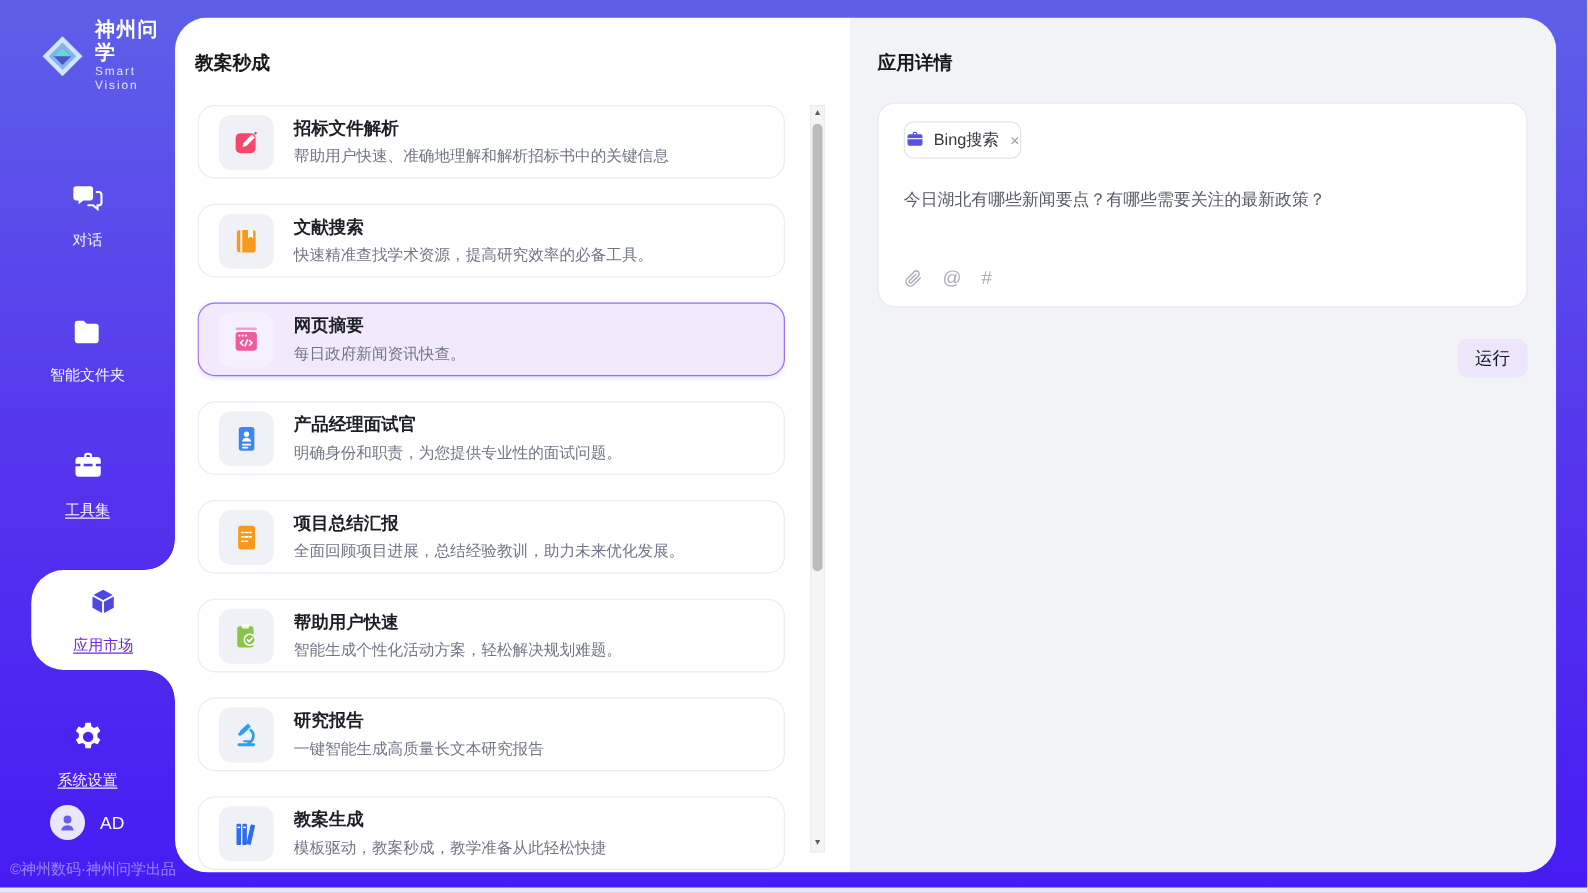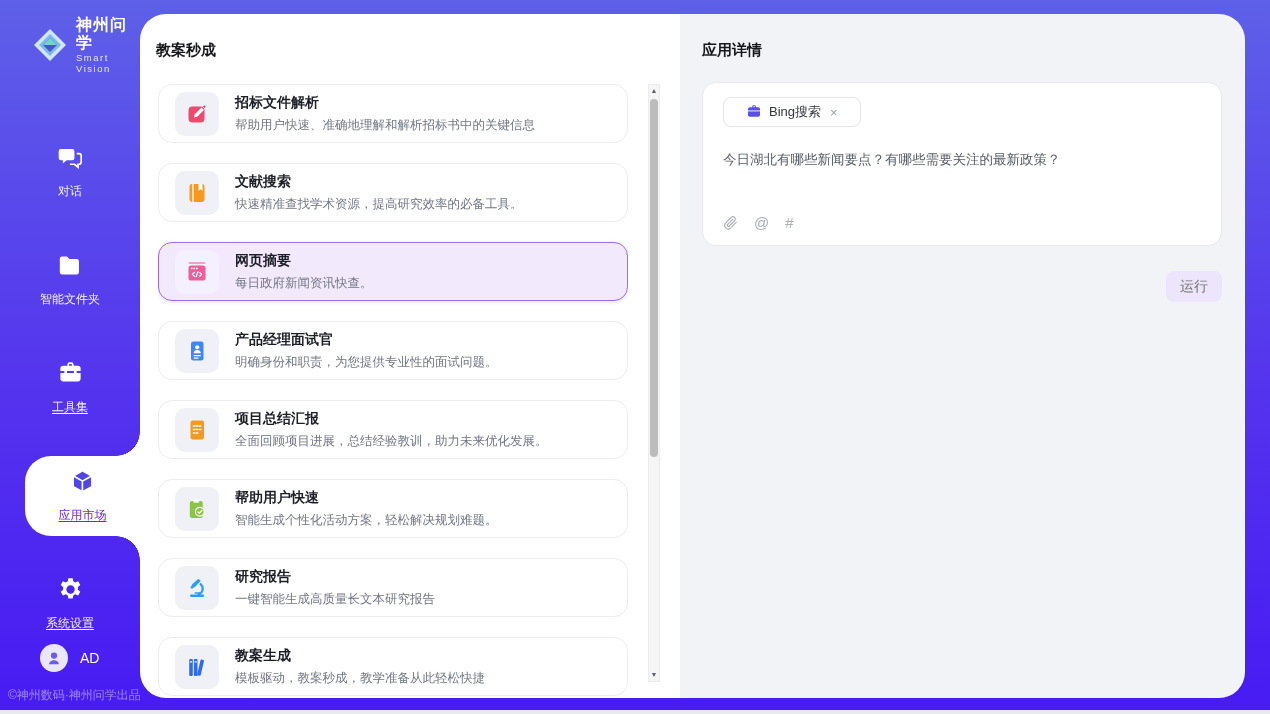--- a/index.html
+++ b/index.html
@@ -56,28 +56,28 @@
   .vs-up { top:0; } .vs-down { bottom:0; }
   .vs-thumb { position:absolute; left:1px; width:8px; top:14px; height:60%; background:#bcbcbc;
               border-radius:4px; cursor:pointer; }
 
   .detail-panel { position:relative; flex:1; background:#f2f3f6; }
   .detail-panel .panel-title { position:absolute; left:22px; top:27px; }
   .detail-card { position:absolute; left:22px; top:68px; right:23px; height:164px; background:#fff;
                  border:1px solid #e8e8ee; border-radius:14px; padding:14px 20px 12px 20px;
                  display:flex; flex-direction:column; }
   .chip { display:inline-flex; align-items:center; gap:7px; align-self:flex-start; height:30px;
-          padding:0 22px; border:1px solid #e3e4e8; border-radius:8px; background:#fff; cursor:pointer; }
+          padding:0 0; border:1px solid #e3e4e8; border-radius:8px; background:#fff; cursor:pointer; }
   .chip .clabel { font-size:13px; color:#33363d; }
   .chip .cx { color:#9aa0a8; font-size:13px; margin-left:2px; cursor:pointer; }
   .query { margin-top:24px; font-size:13.5px; color:#565b64; flex:1; cursor:text; }
   .attach-row { display:flex; align-items:center; gap:16px; color:#abaeb6; padding-bottom:2px; }
   .attach-row .a-ic { font-size:15px; cursor:pointer; display:flex; align-items:center; }
   .run-btn { position:absolute; right:23px; top:257px; height:31px; padding:0 14px; border:none;
-             border-radius:8px; background:#ece5fb; color:#737373; font-size:14px; cursor:pointer;
+             border-radius:8px; background:#ece5fb; color:#0f172a; font-size:14px; cursor:pointer;
              font-family:inherit; }
 </style>
 </head>
 <body>
 
 <div class="page">
 
   <aside class="sidebar">
     <div class="brand">
       <svg class="brand-logo" viewBox="0 0 36 36">

